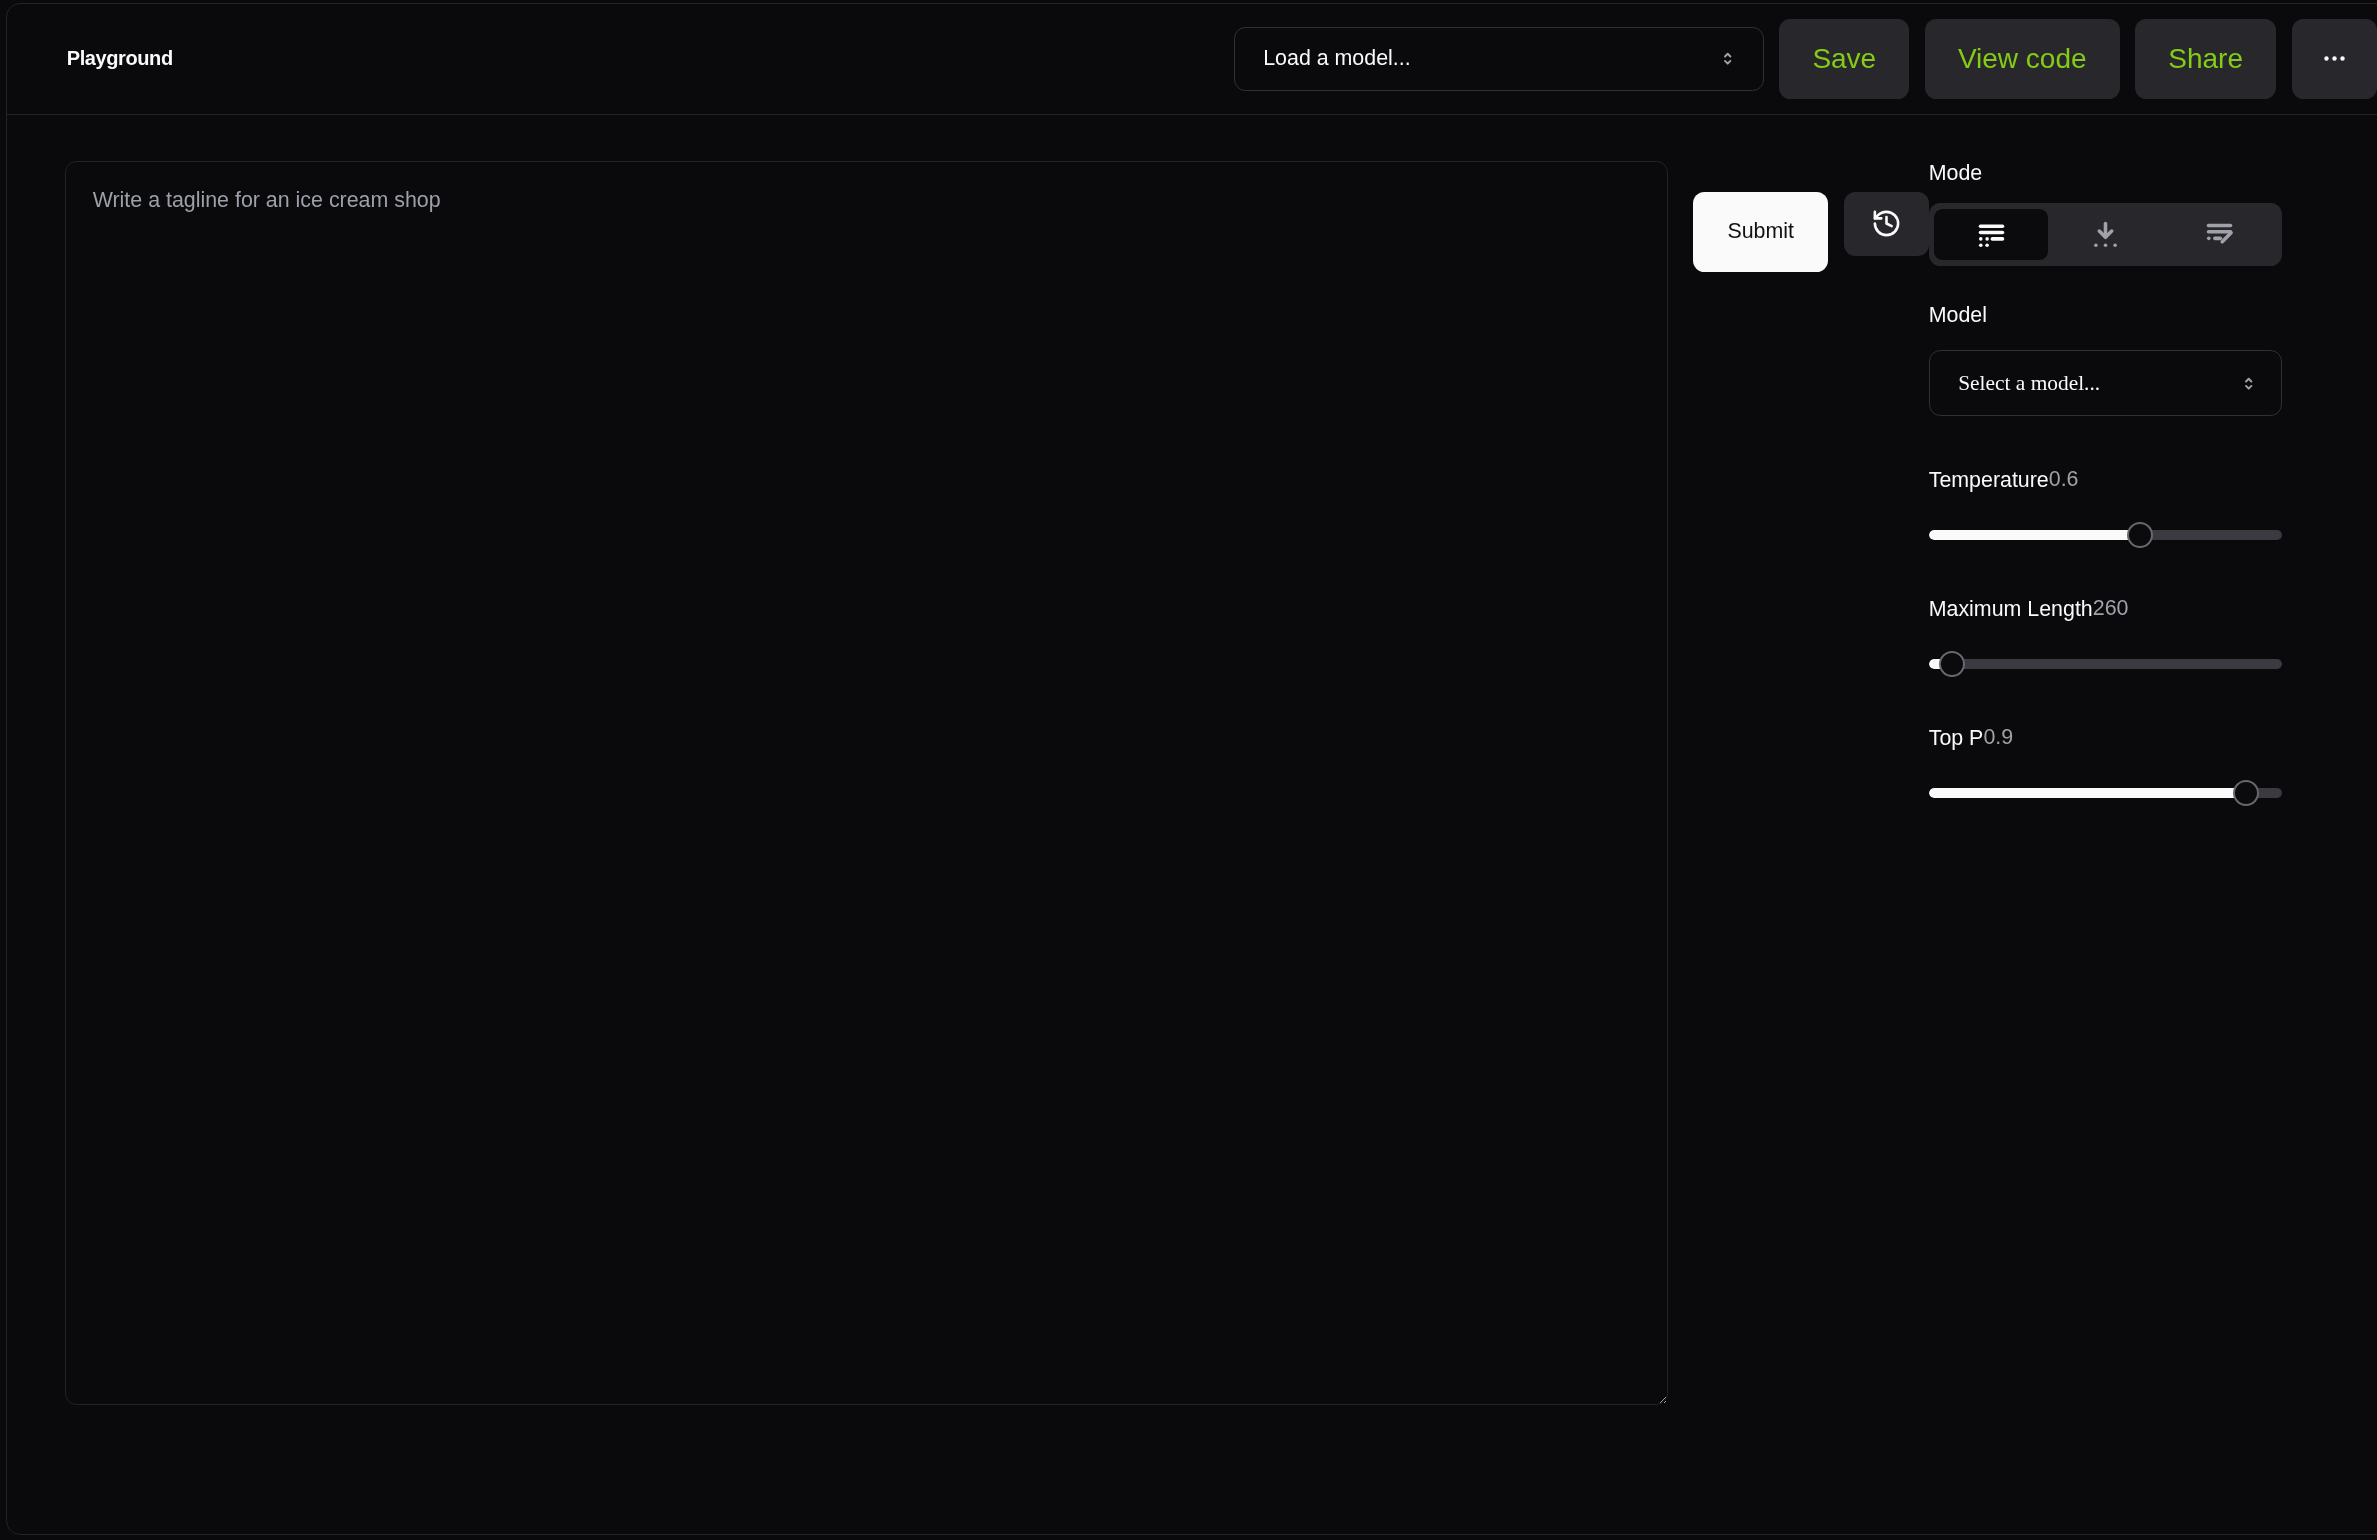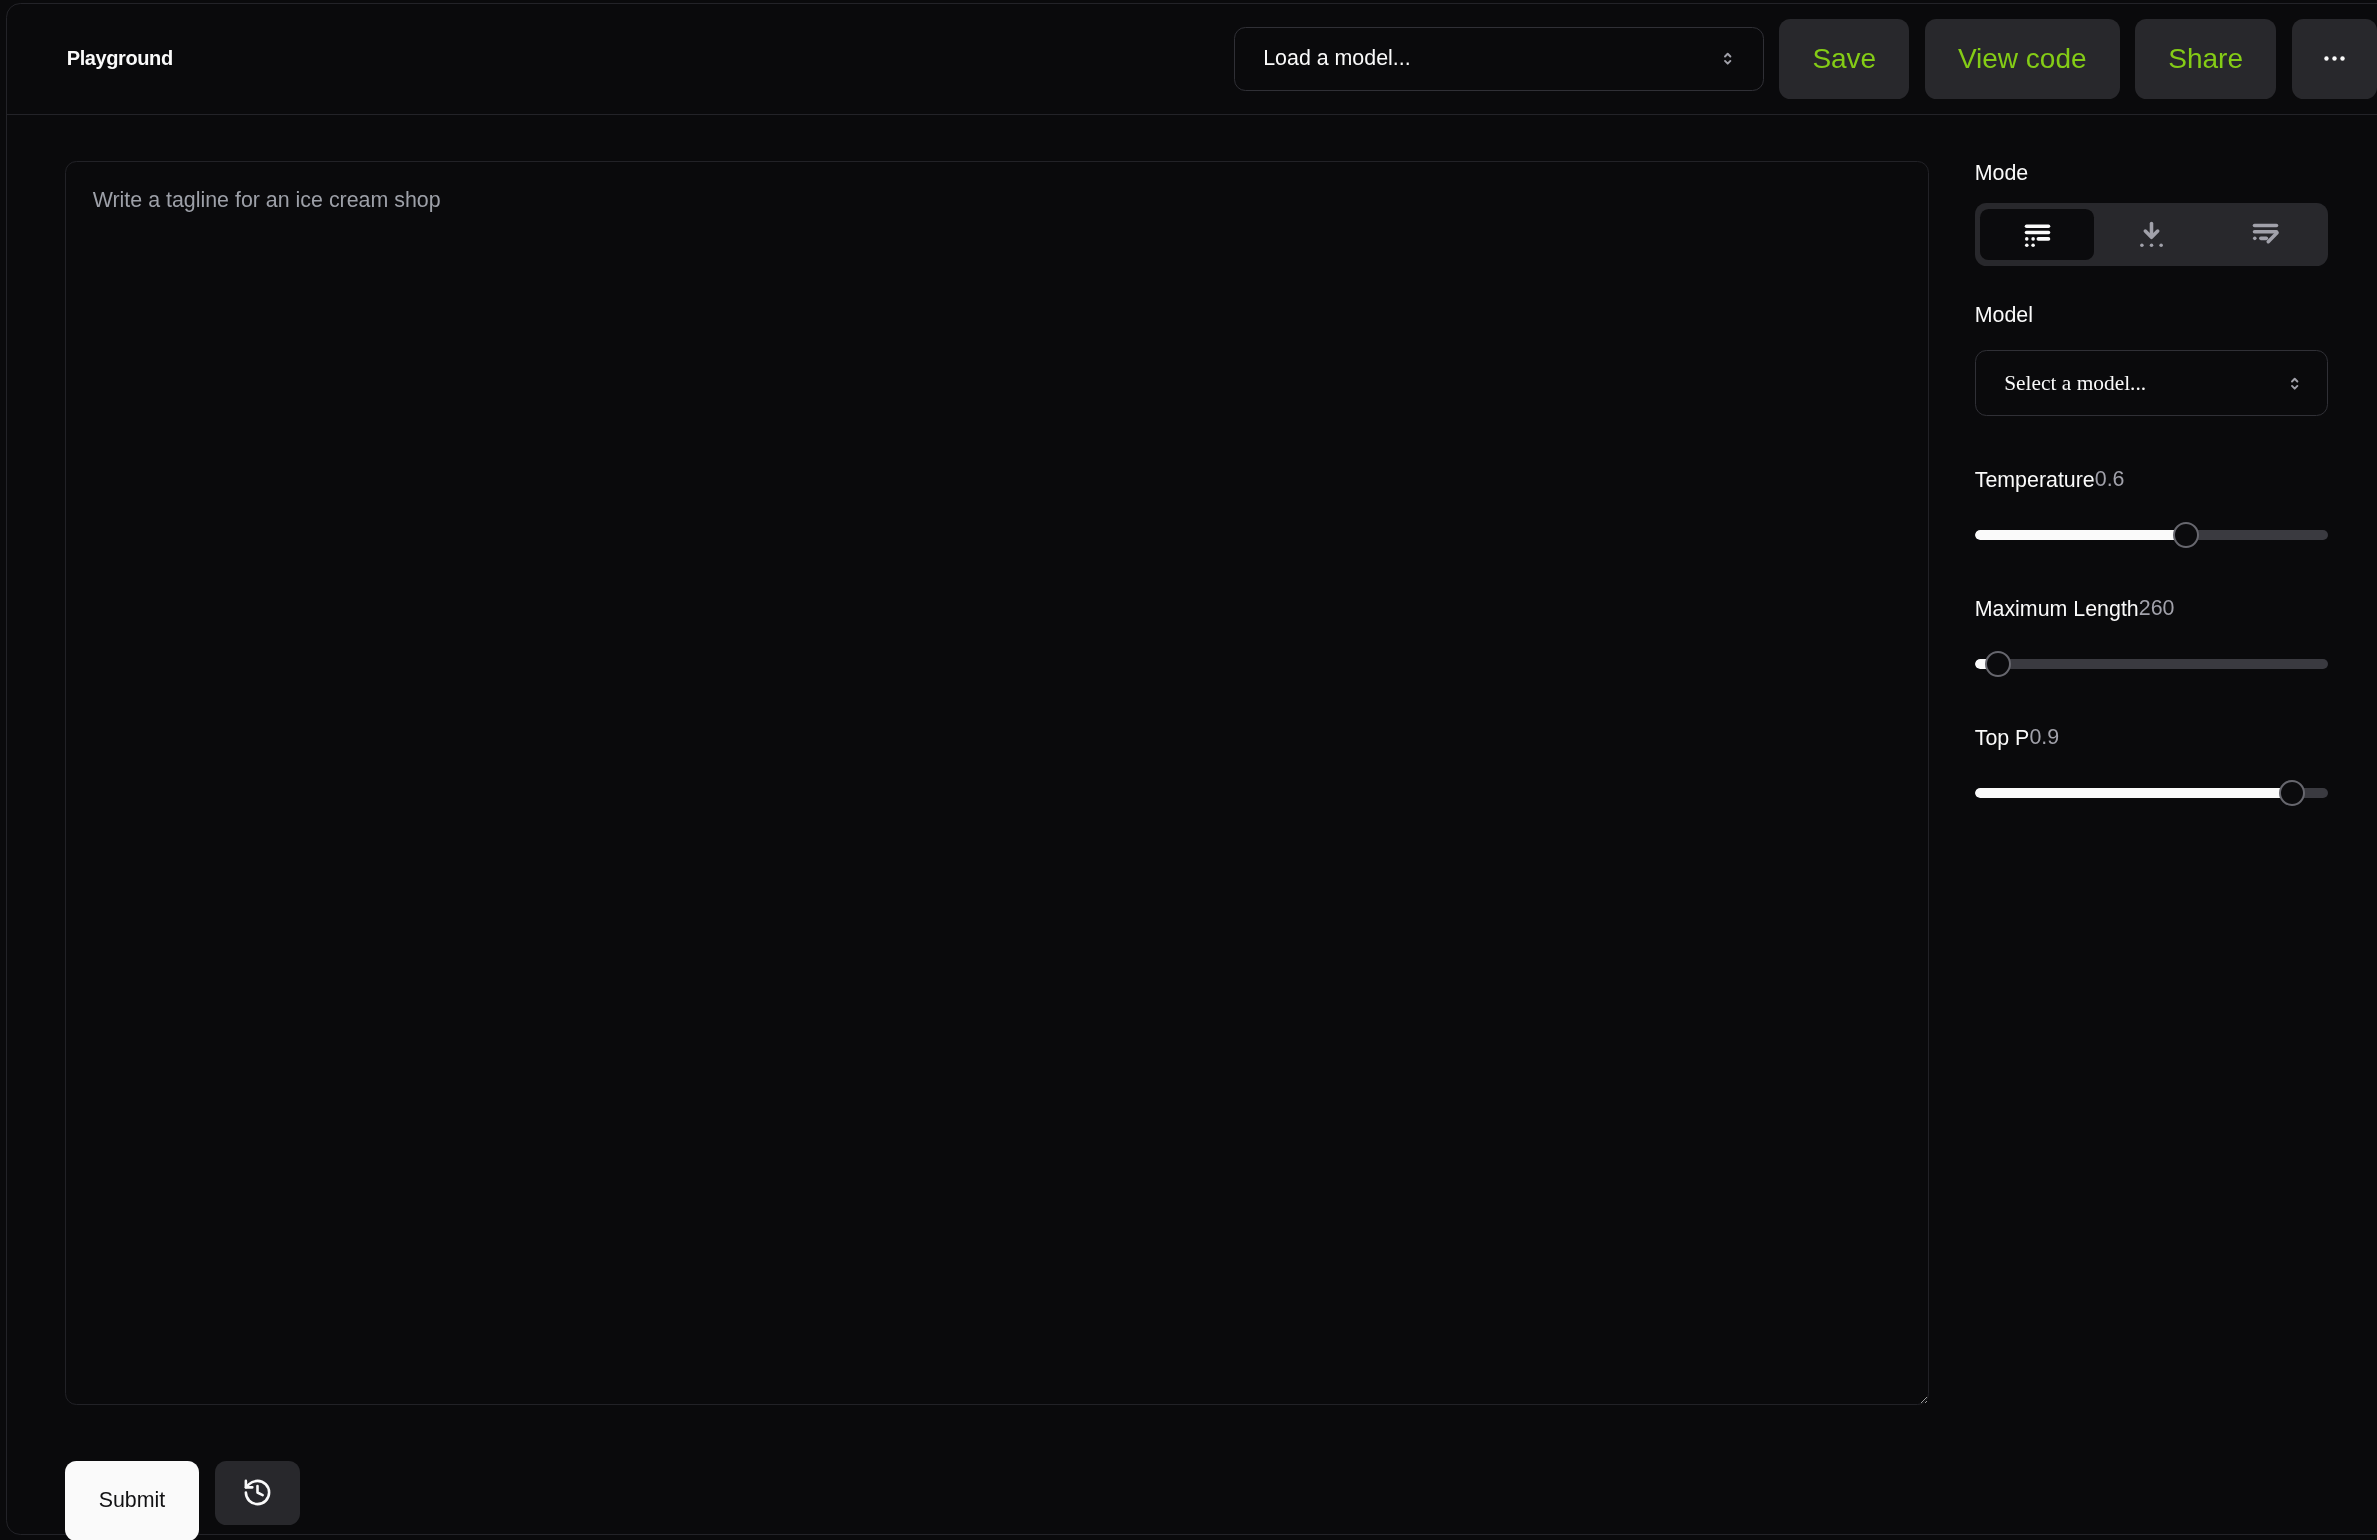--- a/index.html
+++ b/index.html
@@ -18,33 +18,33 @@
   .preset-select { width:530px; height:64px; background:transparent; color:#fafafa;
                    border:1.4px solid #303036; border-radius:11.4px; cursor:pointer;
                    display:flex; align-items:center; justify-content:space-between;
                    padding:0 24px 0 28.5px; font-size:21.4px; font-family:inherit; }
   .btn { height:80px; padding:0 33px; background:#28282c; color:#84cc16; border:none;
          border-radius:11.4px; font-size:28px; font-weight:500; font-family:inherit; cursor:pointer; }
   .btn.icon-only { width:85px; padding:0; display:flex; align-items:center; justify-content:center; }
 
   
   .main { display:flex; padding:46px 0 0 58px; }
-  .editor-col { width:1864px; display:flex; flex-direction:column;gap:25px; }
+  .editor-col { width:1864px; display:flex; flex-direction:row;gap:25px; }
   .prompt { width:1864px; height:1244px; background:transparent; color:#e4e4e7;
             border:1.4px solid #222227; border-radius:11.4px; padding:23px 27px;
             font-size:21.4px; line-height:1.45; font-family:inherit; outline:none; resize:both; }
   .prompt::placeholder { color:#9da0a8; }
   .actions-row { margin-top:31px; display:flex; gap:15.7px; }
   .submit-btn { height:80px; padding:16px 34px; background:#fafafa; color:#121214; border:none;
                 border-radius:11.4px; font-size:21.4px; font-weight:500; font-family:inherit; cursor:pointer; }
   .history-btn { width:85px; height:64px; background:#28282c; border:none; border-radius:11.4px;
                  display:flex; align-items:center; justify-content:center; cursor:pointer; }
 
   
-  .sidebar { width:353px; margin-left:46px; }
+  .sidebar { width:353px; }
   .side-label { font-size:21.4px; font-weight:500; color:#fafafa; line-height:24px; }
   .segmented { margin-top:18px; height:63px; background:#28282c; border-radius:11.4px;
                padding:5.7px; display:grid; grid-template-columns:1fr 1fr 1fr; gap:0; }
   .seg { background:transparent; border:none; border-radius:8.6px; cursor:pointer;
          display:flex; align-items:center; justify-content:center; color:#a1a1aa; }
   .seg.active { background:#0b0b0d; color:#fafafa; }
   .model-field { margin-top:37px; }
   .model-select { margin-top:23.5px; width:353px; height:66px; background:transparent; color:#fafafa;
                   border:1.4px solid #303036; border-radius:11.4px; cursor:pointer;
                   display:flex; align-items:center; justify-content:space-between;

